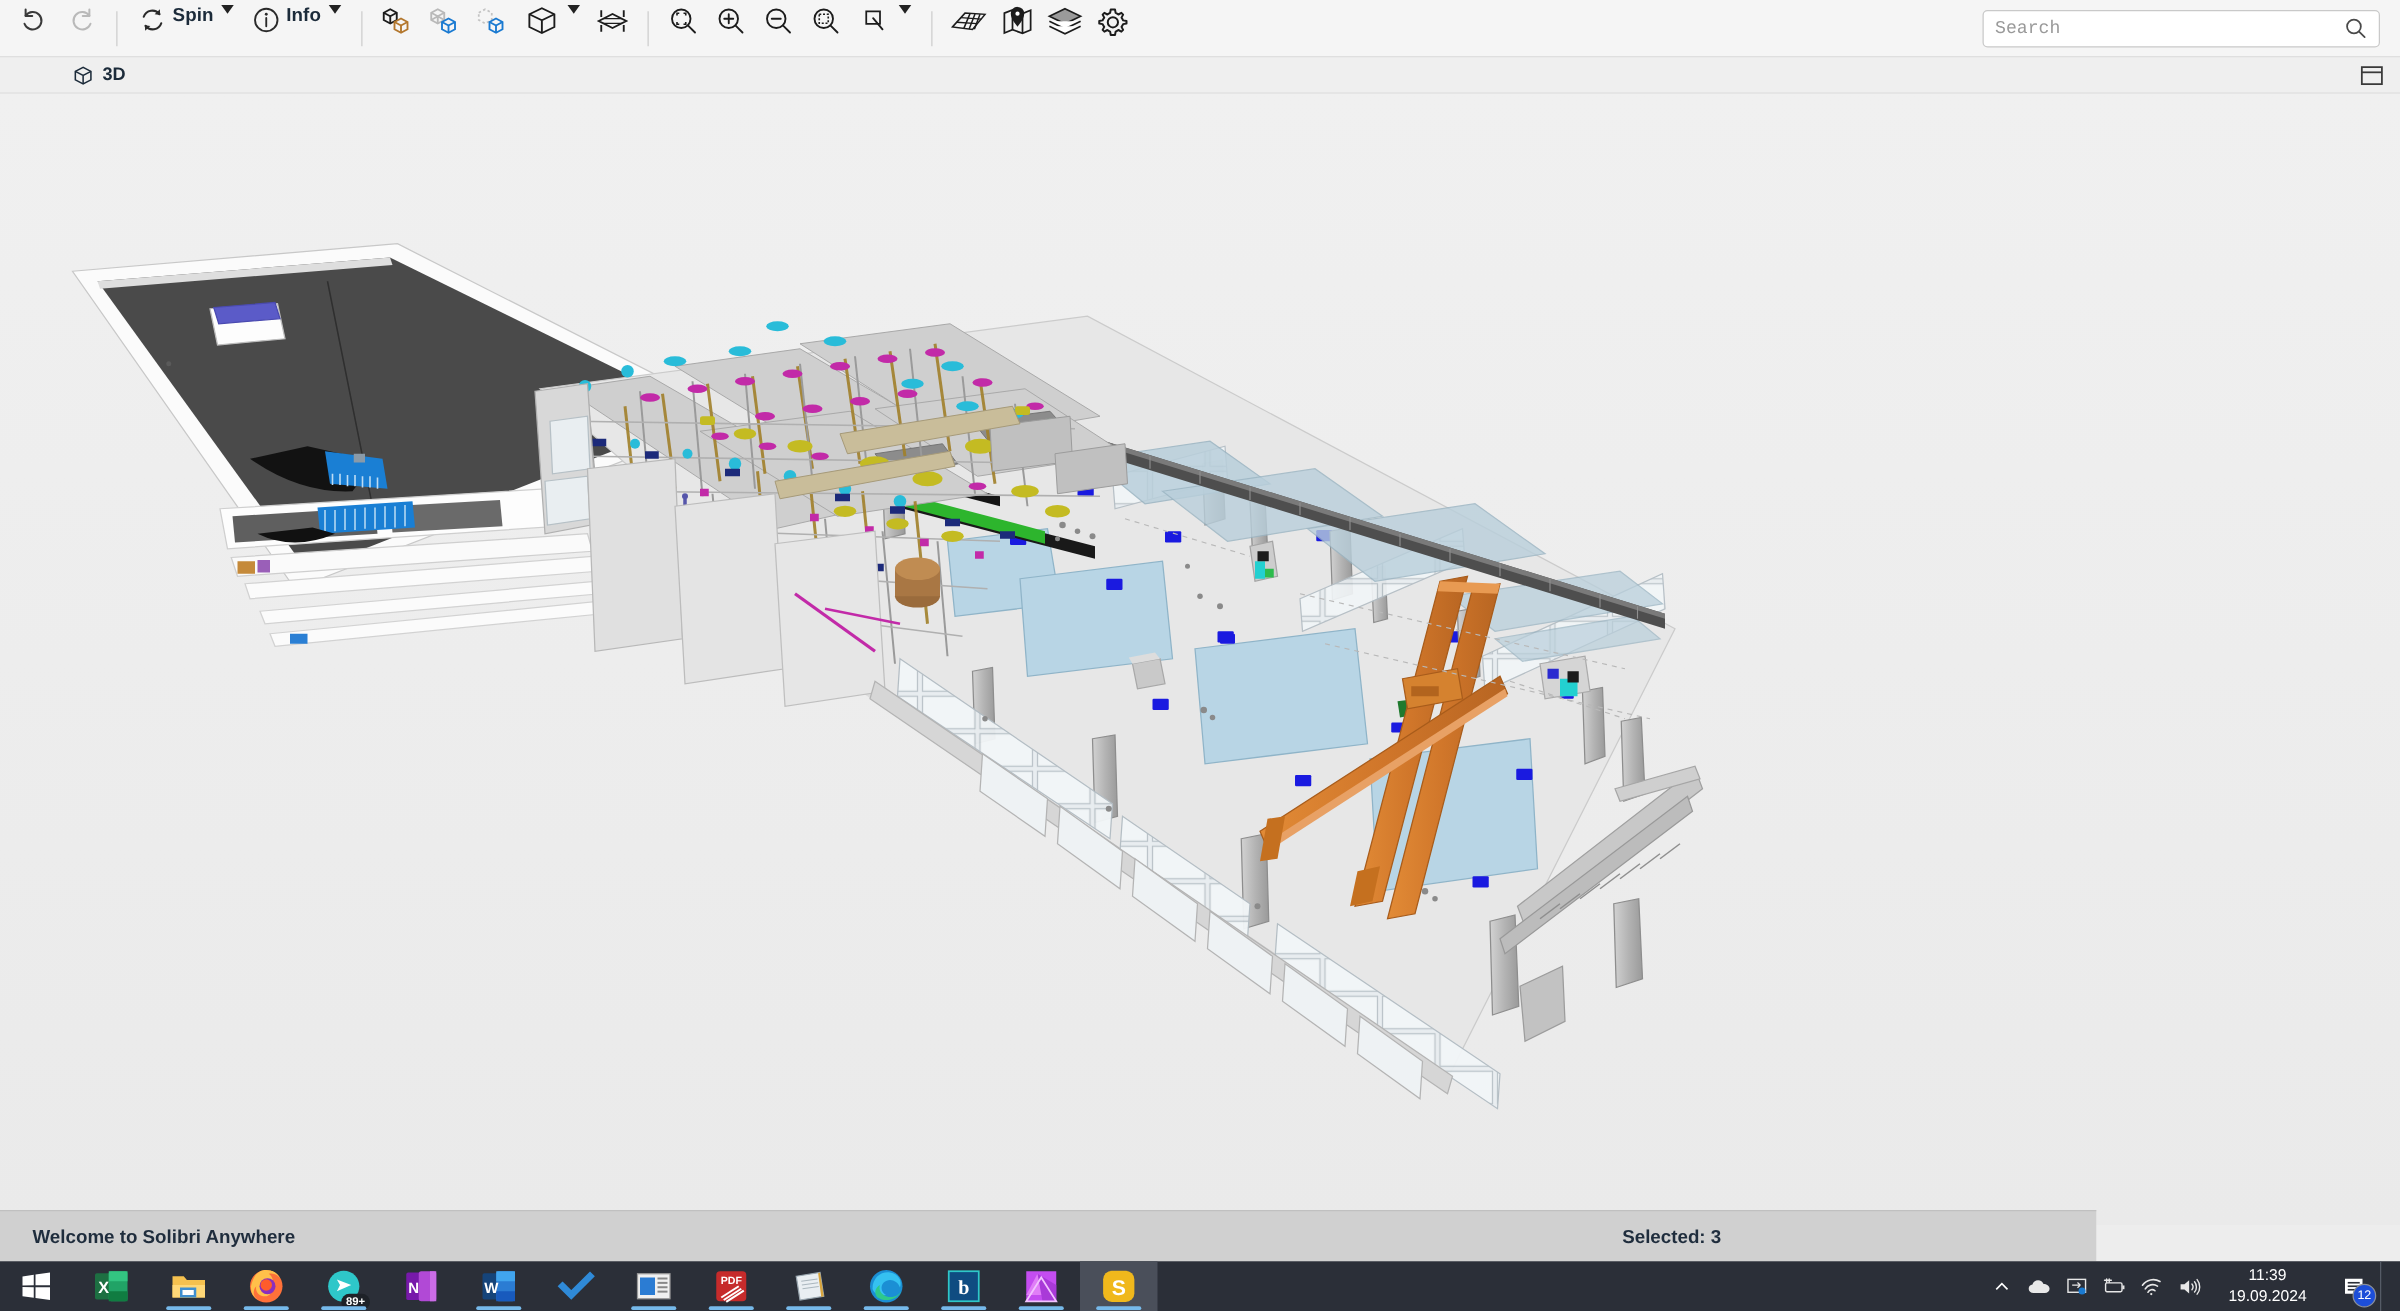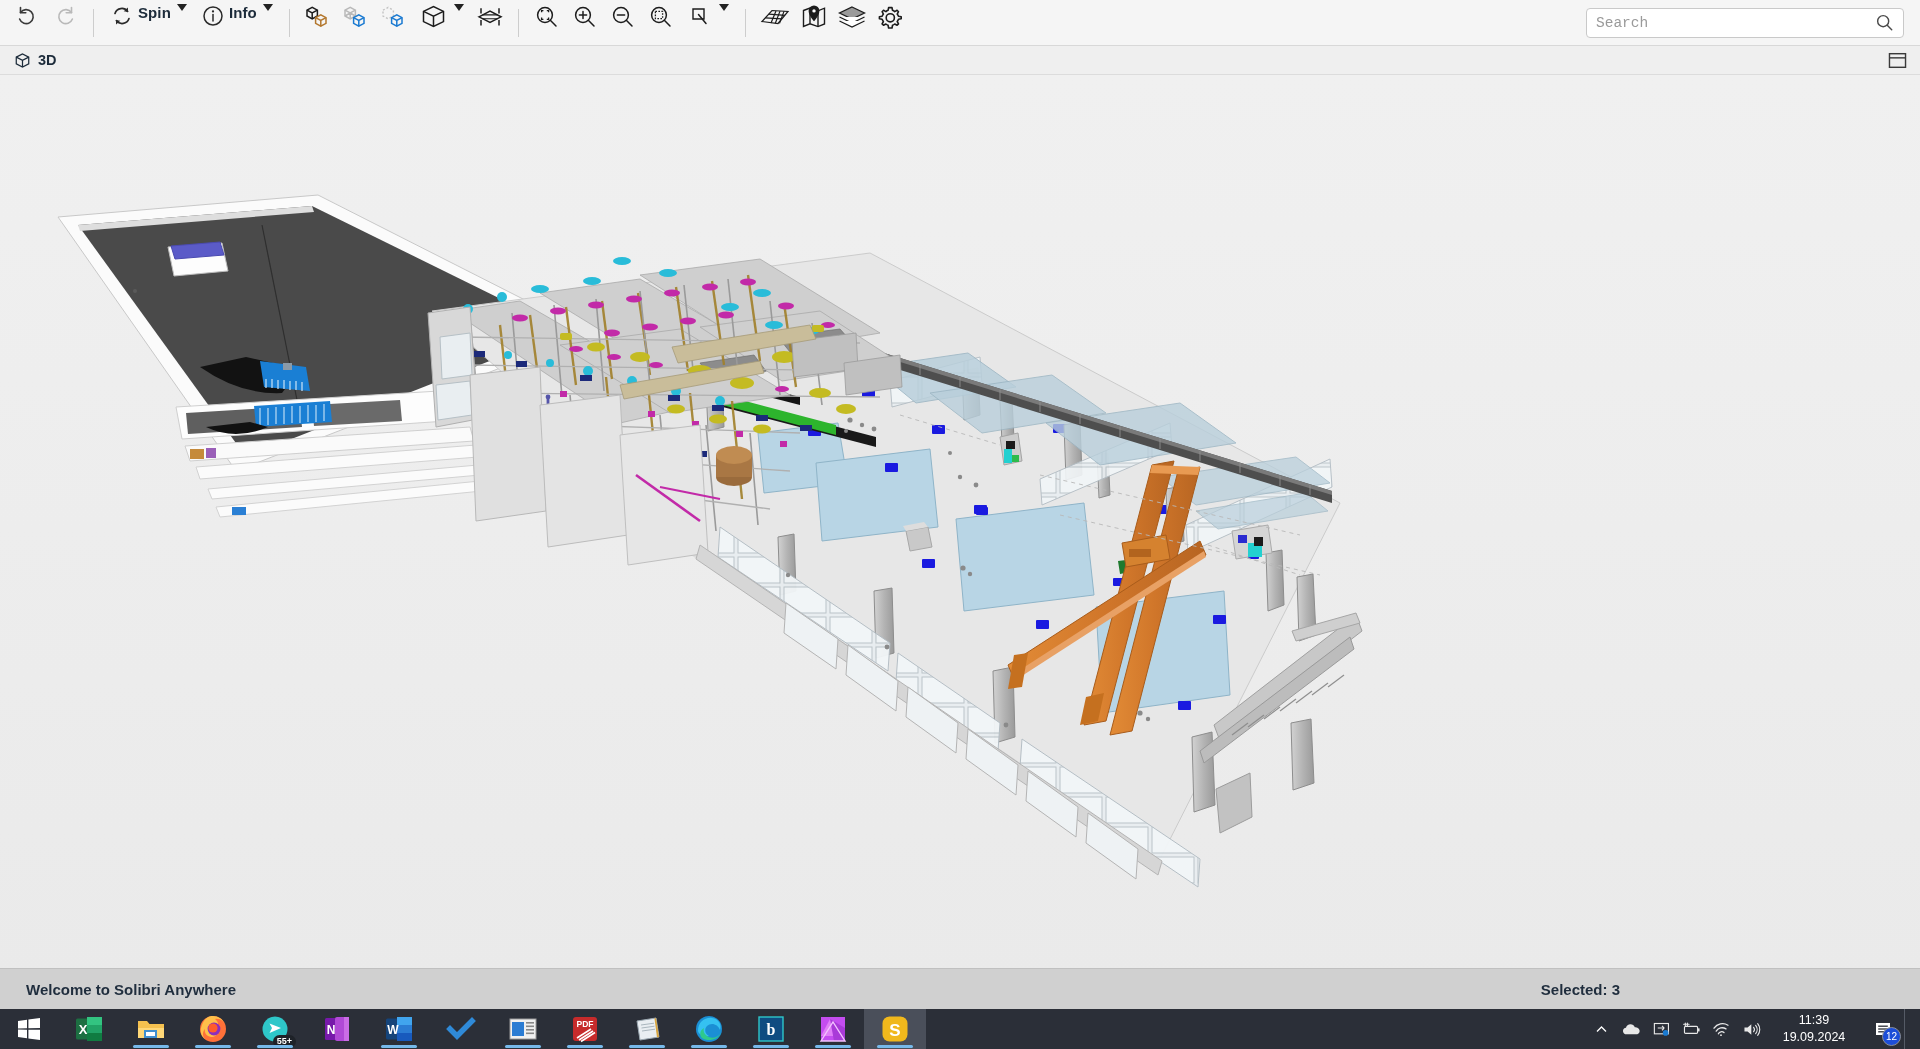--- a/index.html
+++ b/index.html
@@ -59,21 +59,21 @@
     font-size: 14.5px; color: #2b2b2b; background: transparent;
   }
   #search-input::placeholder { color: #9a9a9a; }
 
   
   #viewbar {
     position: absolute; top: 46px; left: 0;
     width: 1920px; height: 29px;
     background: #efefef;
     border-bottom: 1px solid #dcdcdc;
-    display: flex; align-items: center;
+    display: flex; align-items: center; padding-left: 44px;
   }
   #view-tab {
     display: flex; align-items: center; gap: 7px;
     padding: 0 12px 0 14px; height: 29px; cursor: pointer;
   }
   #view-tab-label {
     font-size: 14.5px; font-weight: bold; color: #1c2b3a;
   }
   #panel-toggle {
     margin-left: auto; margin-right: 13px; cursor: pointer;
@@ -85,21 +85,21 @@
     position: absolute; top: 75px; left: 0;
     width: 1920px; height: 905px;
     background: #ededed;
     overflow: hidden;
   }
   #scene { position: absolute; inset: 0; }
 
   
   #statusbar {
     position: absolute; top: 968px; left: 0;
-    width: 1920px; height: 41px;
+    width: 1677px; height: 41px;
     background: #d0d0d0;
     border-top: 1px solid #c0c0c0;
     display: flex; align-items: center;
   }
   #status-msg {
     margin-left: 26px;
     font-size: 15px; font-weight: bold; color: #1f2d3d;
   }
   #selected-count {
     margin-left: auto; margin-right: 300px;
@@ -897,21 +897,21 @@
       </span>
       <div class="underline"></div>
     </div>
 
     <div class="task-item">
       <span class="appicon">
         <svg width="30" height="30" viewBox="0 0 30 30">
           <circle cx="15" cy="15" r="12.5" fill="#2ec7c9"></circle>
           <path d="M9.5 9.5 L21 14 L9.5 19 L12 14 Z" fill="#ffffff"></path>
         </svg>
-        <span class="badge-99">55+</span>
+        <span class="badge-99">89+</span>
       </span>
       <div class="underline"></div>
     </div>
 
     <div class="task-item">
       <span class="appicon">
         <svg width="30" height="30" viewBox="0 0 30 30">
           <rect x="3" y="4" width="13" height="22" rx="1.5" fill="#7719aa"></rect>
           <rect x="13" y="3" width="14" height="24" rx="2" fill="#b149d6"></rect>
           <rect x="22" y="3" width="5" height="24" fill="#cb6ce6"></rect>

